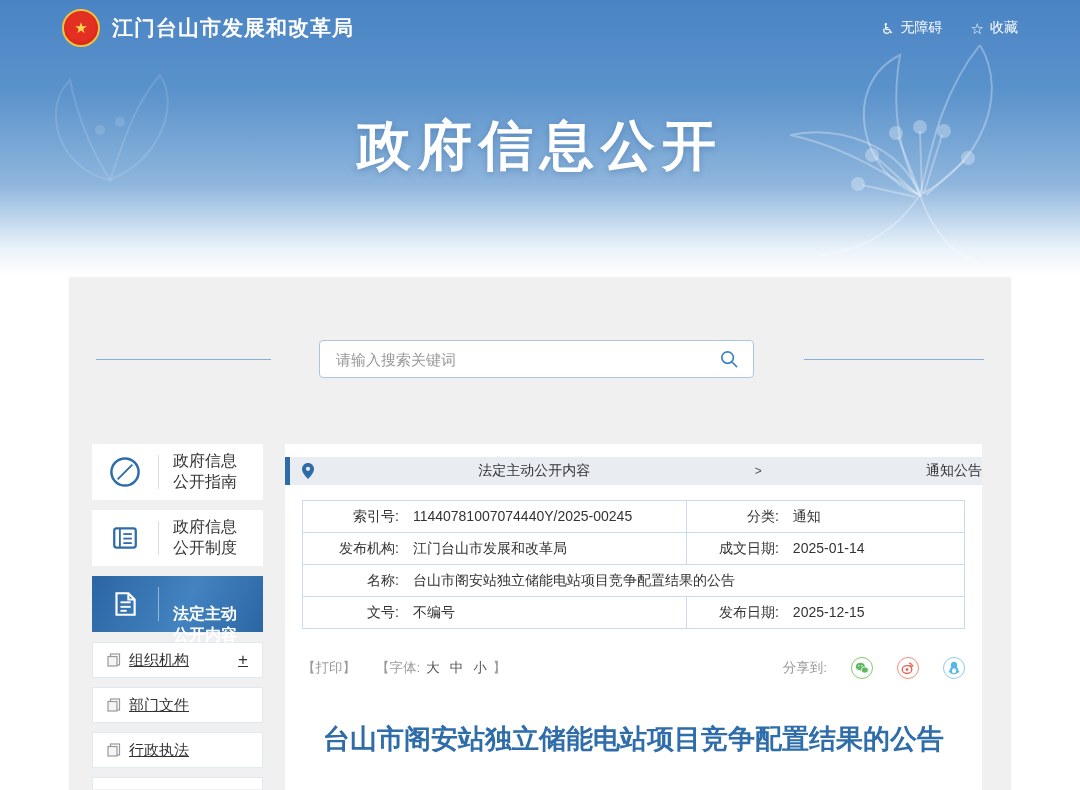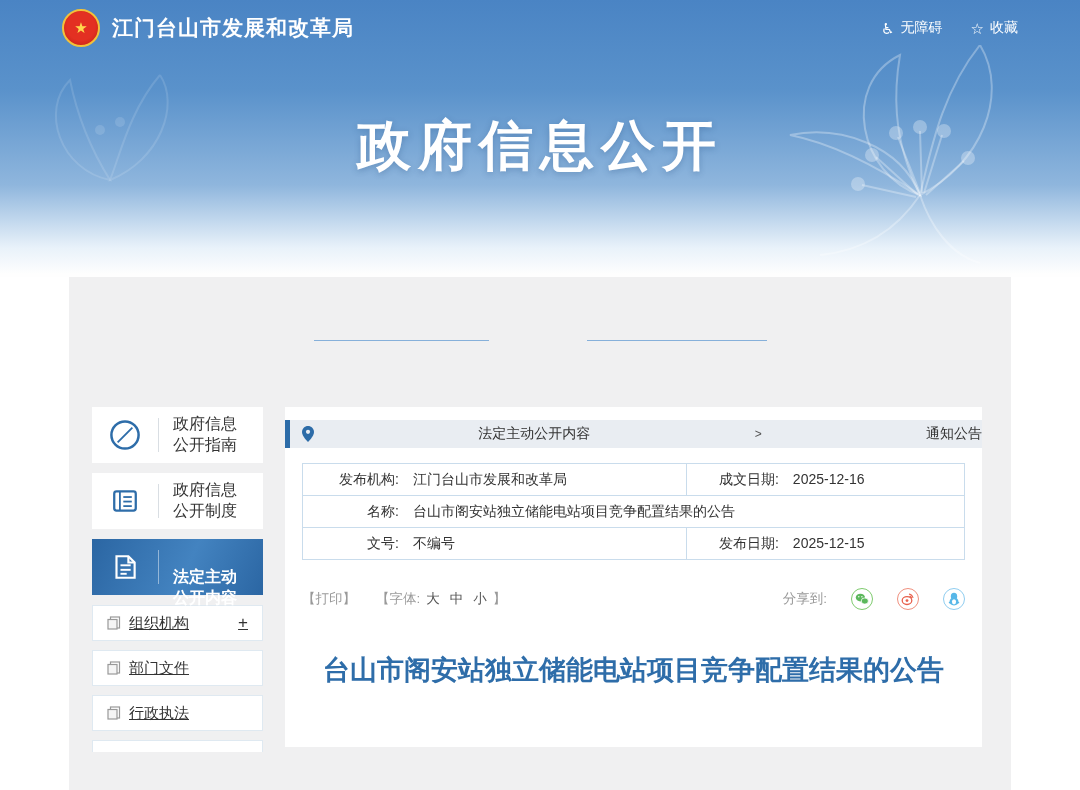--- a/index.html
+++ b/index.html
@@ -144,20 +144,29 @@
       </div>
     </div>
 
     <div class="banner-title">政府信息公开</div>
   </div>
 
   <div class="panel">
 
     <div class="search-row">
       <div class="deco-line l"></div>
+      <div class="search-box">
+        <input class="search-input" type="text" placeholder="请输入搜索关键词" style="">
+        <button class="search-btn">
+          <svg width="20" height="20" viewBox="0 0 20 20" fill="none">
+            <circle cx="8.6" cy="8.6" r="5.8" stroke="#3b82c4" stroke-width="1.7"></circle>
+            <line x1="13" y1="13" x2="17.6" y2="17.6" stroke="#3b82c4" stroke-width="1.7" stroke-linecap="round"></line>
+          </svg>
+        </button>
+      </div>
       <div class="deco-line r"></div>
     </div>
 
     <div class="content-row">
 
       <div class="sidebar">
 
         <div class="side-item">
           <span class="side-icon">
             <svg width="34" height="34" viewBox="0 0 30 30" fill="none">
@@ -253,28 +262,38 @@
           <span class="crumb-sep">&gt;</span>
           <span class="crumb">通知公告</span>
         </div>
 
         <table class="meta-table">
           <colgroup>
               <col style="width:58%">
               <col style="width:42%">
             </colgroup>
           <tbody>
+              <tr>
+            <td>
+              <span class="m-label">索引号:</span>
+              <span class="m-value">11440781007074440Y/2025-00245</span>
+            </td>
+            <td>
+              <span class="m-label short">分类:</span>
+              <span class="m-value">通知</span>
+            </td>
+          </tr>
           <tr>
             <td>
               <span class="m-label">发布机构:</span>
               <span class="m-value">江门台山市发展和改革局</span>
             </td>
             <td>
               <span class="m-label short">成文日期:</span>
-              <span class="m-value">2025-12-16</span>
+              <span class="m-value">2025-01-14</span>
             </td>
           </tr>
           <tr>
             <td colspan="2">
               <span class="m-label">名称:</span>
               <span class="m-value">台山市阁安站独立储能电站项目竞争配置结果的公告</span>
             </td>
           </tr>
           <tr>
             <td>

